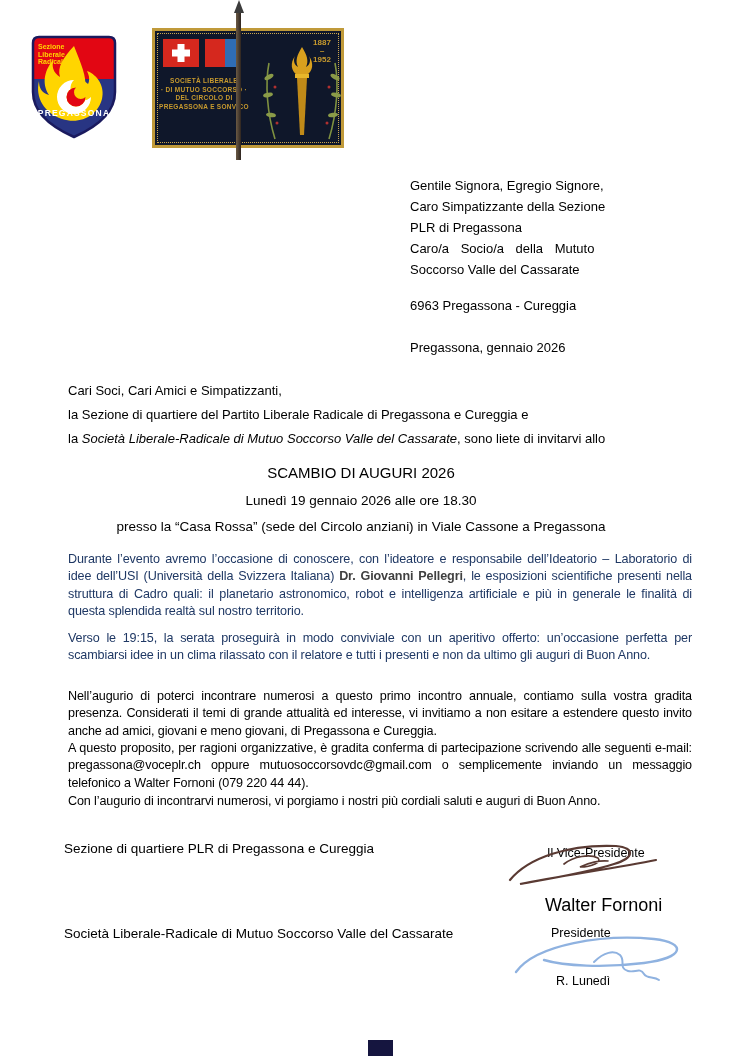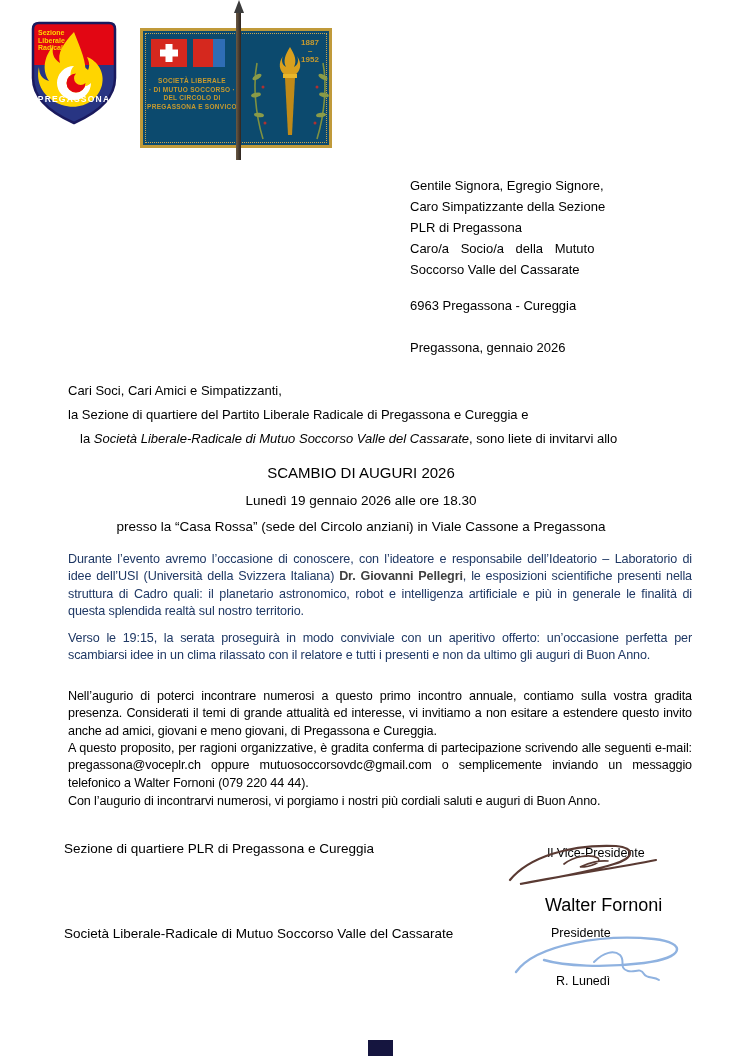--- a/index.html
+++ b/index.html
@@ -9,29 +9,29 @@
   .abs{position:absolute}
   .b{font-weight:400}
   .i{font-style:italic}
   .navy{color:#1f3864}
   .accent{color:#404040;font-weight:700}
   .para{width:624px;font-size:12.6px;line-height:17.4px;text-align:justify;letter-spacing:-0.12px}
   .addr{font-size:13px;line-height:21px;width:246px}
   .centerline{left:0;width:722px;text-align:center}
   .pre{white-space:pre-line}
   
-  .shield-wrap{left:26px;top:20px;width:96px;height:108px}
+  .shield-wrap{left:26px;top:34px;width:96px;height:108px}
   .shield-corner{position:absolute;left:12px;top:9px;font-size:7px;font-weight:700;
                  color:#ffd500;line-height:7.5px}
   .shield-name{position:absolute;left:0;top:74px;width:96px;text-align:center;
                font-size:8.5px;font-weight:700;color:#fff;letter-spacing:1.2px}
   
   .banner-wrap{left:140px;top:22px;width:192px;height:132px;overflow:visible}
-  .banner-cloth{position:absolute;left:0;top:6px;width:192px;height:120px;
-                background:#0c4a6e;border:3px solid #c09a3a}
+  .banner-cloth{position:absolute;left:12px;top:6px;width:192px;height:120px;
+                background:#0f172a;border:3px solid #c09a3a}
   .banner-inner{position:absolute;left:2px;top:2px;right:2px;bottom:2px;
                 border:1px dotted #caa64e}
   .swiss-flag{position:absolute;left:8px;top:8px}
   .bicolor-flag{position:absolute;left:50px;top:8px;width:32px;height:28px;
                 background:linear-gradient(90deg,#d5281e 62%,#2f6db5 62%)}
   .banner-text{position:absolute;left:2px;top:46px;width:94px;text-align:center;
                color:#c79a2e;font-size:6.5px;font-weight:700;line-height:8.5px;letter-spacing:.3px}
   .banner-years{position:absolute;right:4px;top:8px;width:30px;text-align:center;
                 color:#c79a2e;font-size:8px;font-weight:700;line-height:8.5px}
   .pole{position:absolute;left:96px;top:-10px;width:5px;height:148px;
@@ -119,21 +119,21 @@
   </div>
   <div class="abs addr" style="left:410px;top:238px">
     <div style="word-spacing:8px">Caro/a Socio/a della Mututo</div>
     <div>Soccorso Valle del Cassarate</div>
   </div>
   <div class="abs addr" style="left:410px;top:295px">6963 Pregassona - Cureggia</div>
   <div class="abs addr" style="left:410px;top:337px">Pregassona, gennaio 2026</div>
 
   <div class="abs" style="left:68px;top:383px;font-size:13px">Cari Soci, Cari Amici e Simpatizzanti,</div>
   <div class="abs" style="left:68px;top:407px;font-size:13px"><span>la </span><span class="b">Sezione di quartiere del Partito Liberale Radicale di Pregassona e Cureggia</span><span> e</span></div>
-  <div class="abs" style="left:80px;top:431px;font-size:13px"><span>la </span><span class="i">Società Liberale-Radicale di Mutuo Soccorso Valle del Cassarate</span><span>, sono liete di invitarvi allo</span></div>
+  <div class="abs" style="left:68px;top:431px;font-size:13px"><span>la </span><span class="i">Società Liberale-Radicale di Mutuo Soccorso Valle del Cassarate</span><span>, sono liete di invitarvi allo</span></div>
 
   <div class="abs centerline b" style="top:464px;font-size:15px">SCAMBIO DI AUGURI 2026</div>
   <div class="abs centerline b" style="top:493px;font-size:13.5px">Lunedì 19 gennaio 2026 alle ore 18.30</div>
   <div class="abs centerline" style="top:519px;font-size:13.5px"><span class="b">presso la “Casa Rossa” </span><span>(sede del Circolo anziani) </span><span class="b">in Viale Cassone a Pregassona</span></div>
 
   <div class="abs para navy" style="left:68px;top:551px"><span>Durante l’evento avremo l’occasione di conoscere, con l’ideatore e responsabile </span><span class="b">dell’Ideatorio – Laboratorio di idee dell’USI </span><span>(Università della Svizzera Italiana) </span><span class="accent">Dr. Giovanni Pellegri</span><span>, le esposizioni scientifiche presenti nella struttura di Cadro quali: il planetario astronomico, robot e intelligenza artificiale e più in generale le finalità di questa splendida realtà sul nostro territorio.</span></div>
 
   <div class="abs para navy" style="left:68px;top:630px">Verso le 19:15, la serata proseguirà in modo conviviale con un aperitivo offerto: un’occasione perfetta per scambiarsi idee in un clima rilassato con il relatore e tutti i presenti e non da ultimo gli auguri di Buon Anno.</div>
 
   <div class="abs para" style="left:68px;top:688px"><span>Nell’augurio di poterci incontrare numerosi a questo primo incontro annuale, contiamo sulla vostra gradita presenza. Considerati il temi di grande attualità ed interesse, vi invitiamo a </span><span class="b">non esitare a estendere questo invito anche ad amici, giovani e meno giovani, di Pregassona e Cureggia.</span></div>

